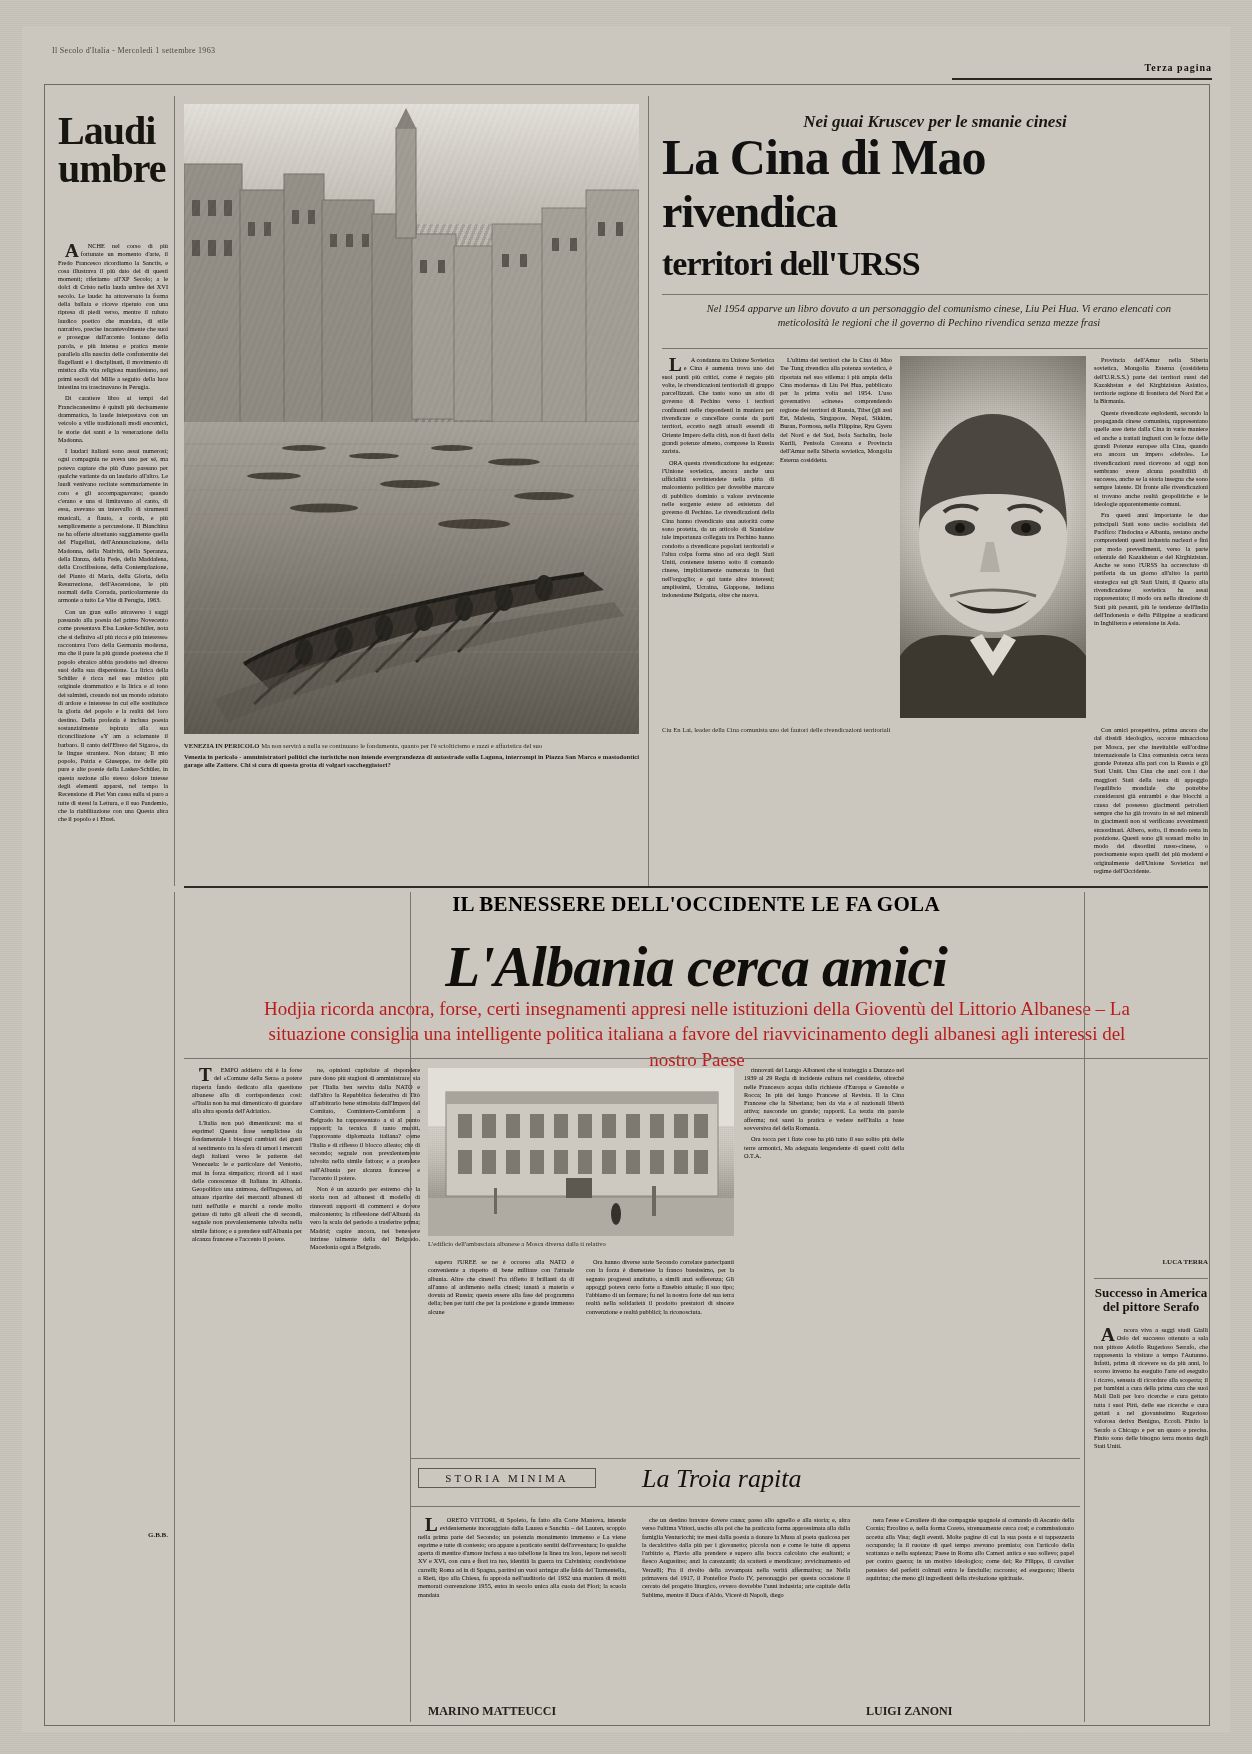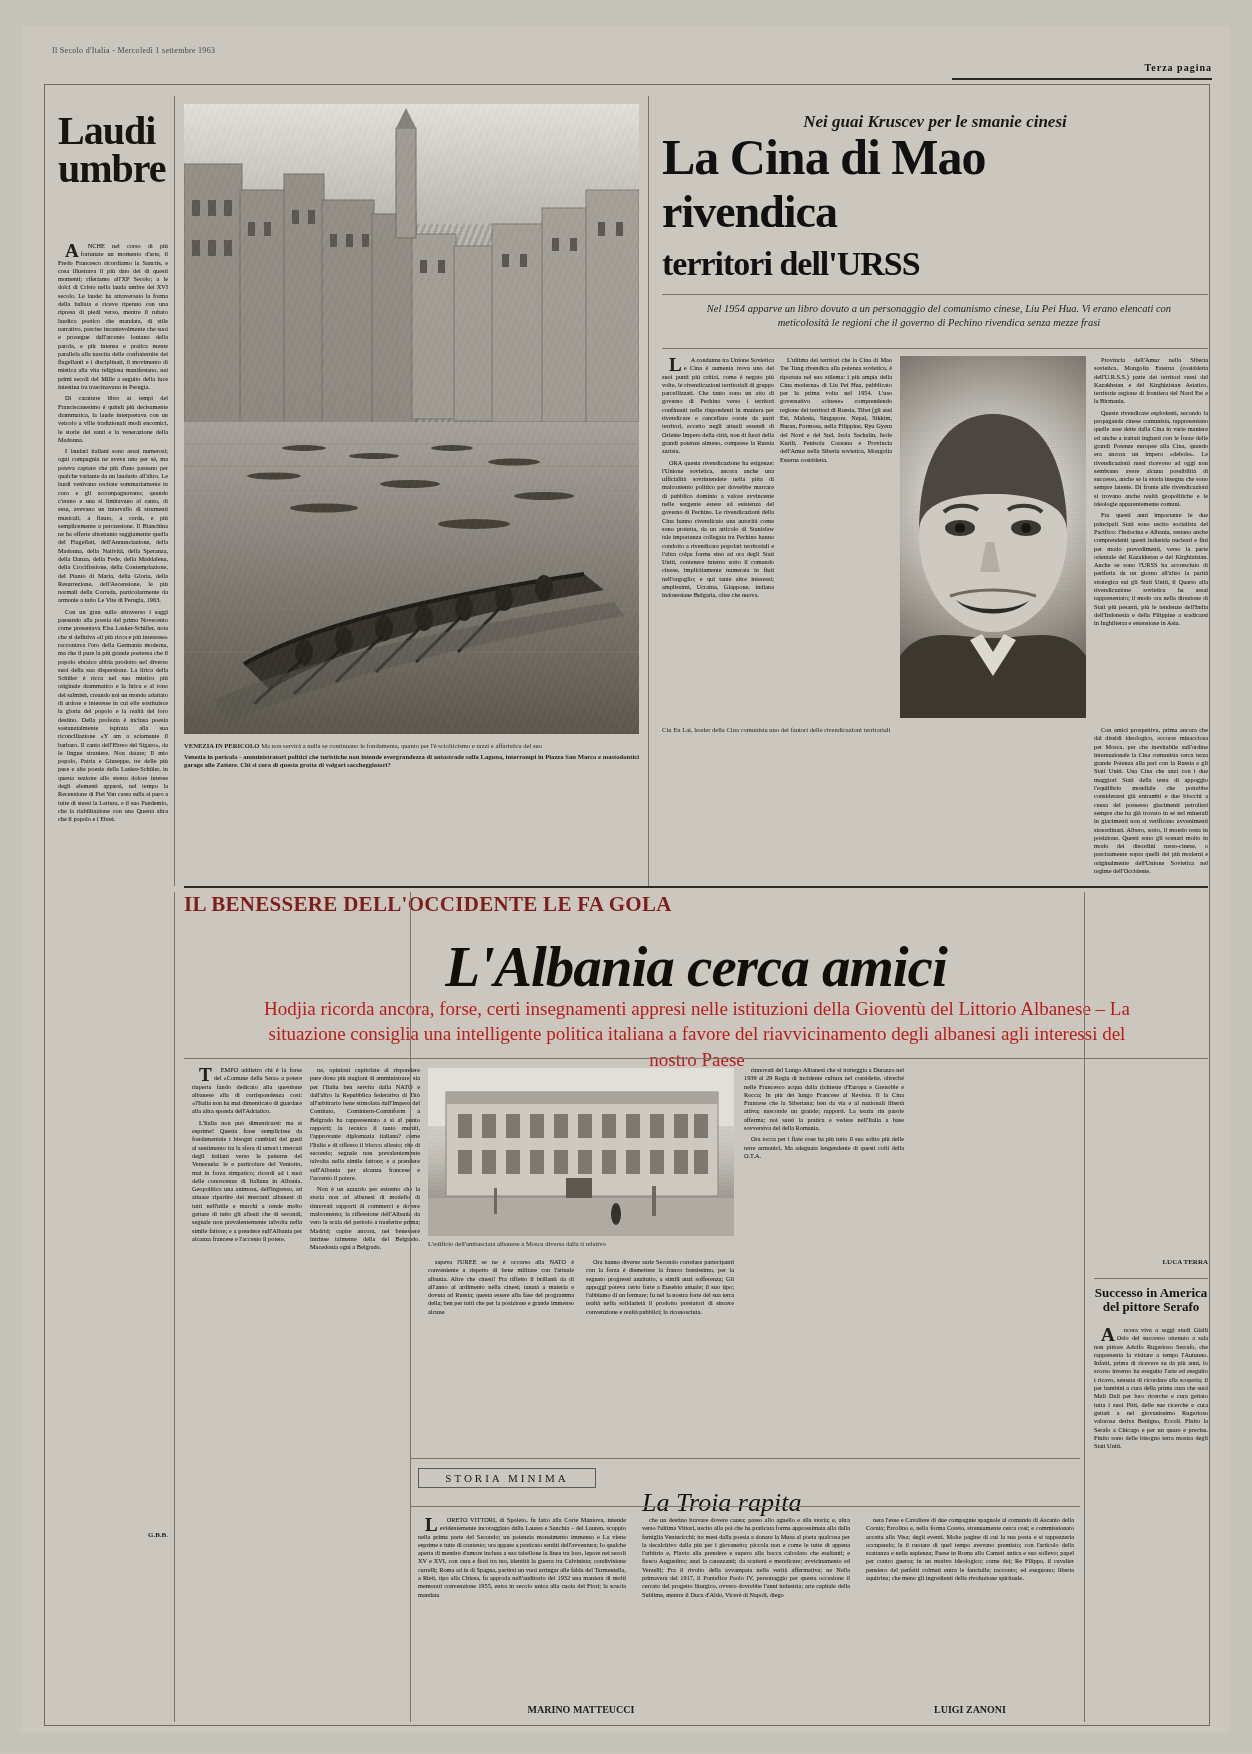--- a/index.html
+++ b/index.html
@@ -23,27 +23,27 @@
   .ttl-laudi{font-size:40px;font-weight:bold;line-height:.96;letter-spacing:-1px;color:#17150f;}
   .kicker{font-style:italic;font-weight:bold;font-size:17px;text-align:center;color:#1a1813;}
   .mao-ttl{font-weight:bold;line-height:.93;color:#111;letter-spacing:-1px;}
   .mao-l1{font-size:50px;}
   .mao-l2{font-size:46px;}
   .mao-l3{font-size:34px;}
   .sub-it{font-style:italic;font-size:10.5px;line-height:1.35;text-align:center;color:#201e19;}
   .photo{position:relative;overflow:hidden;background:#8e8a82;}
   .cap{font-size:6.6px;line-height:1.3;text-align:justify;color:#201e1a;}
   .capb{font-weight:bold;}
-  .banner{font-size:21px;font-weight:bold;text-align:left;letter-spacing:.3px;color:#7f1d1d;}
+  .banner{font-size:21px;font-weight:bold;text-align:center;letter-spacing:.3px;color:#000000;}
   .alb{font-size:57px;font-style:italic;font-weight:bold;text-align:center;letter-spacing:-1px;color:#100f0b;}
   .alb-sub{font-size:19px;text-align:center;line-height:1.34;color:#b91c1c;}
   .sm-box{border:1px solid #5d5a53;font-size:11px;letter-spacing:3px;text-align:center;padding:3px 0;color:#1b1915;}
-  .troia{font-size:26px;font-style:italic;color:#14120e;margin-top:24px;}
+  .troia{font-size:26px;font-style:italic;color:#14120e;}
   .sig{font-size:7px;font-weight:bold;text-align:right;color:#23211d;}
-  .sigc{font-size:10px;font-weight:bold;text-align:center;color:#23211d;}
+  .sigc{font-size:12px;font-weight:bold;color:#23211d;}
   .minihead{font-size:13px;font-weight:bold;text-align:center;line-height:1.1;color:#16140f;}
   .dropcap::first-letter{float:left;font-size:19px;line-height:15px;font-weight:bold;padding:1px 2px 0 0;}
   .venphoto{background:
      repeating-linear-gradient(112deg, rgba(255,255,255,.10) 0 3px, rgba(0,0,0,.10) 3px 6px),
      linear-gradient(180deg,#d8d5ce 0%,#bab6ad 22%,#9d9890 48%,#8b867e 66%,#6e6961 82%,#5c5850 100%);}
   .maophoto{background:
      radial-gradient(circle at 50% 40%, #efece6 0%, #d7d3cb 26%, #b3aea5 46%, #8b867d 66%, #605b54 88%, #4a463f 100%);}
   .albphoto{background:
      linear-gradient(180deg,#e3e0d9 0%,#d2cec6 42%,#c4c0b7 56%,#a7a29a 74%,#8d887f 100%);}
   .grain{position:absolute;inset:0;

